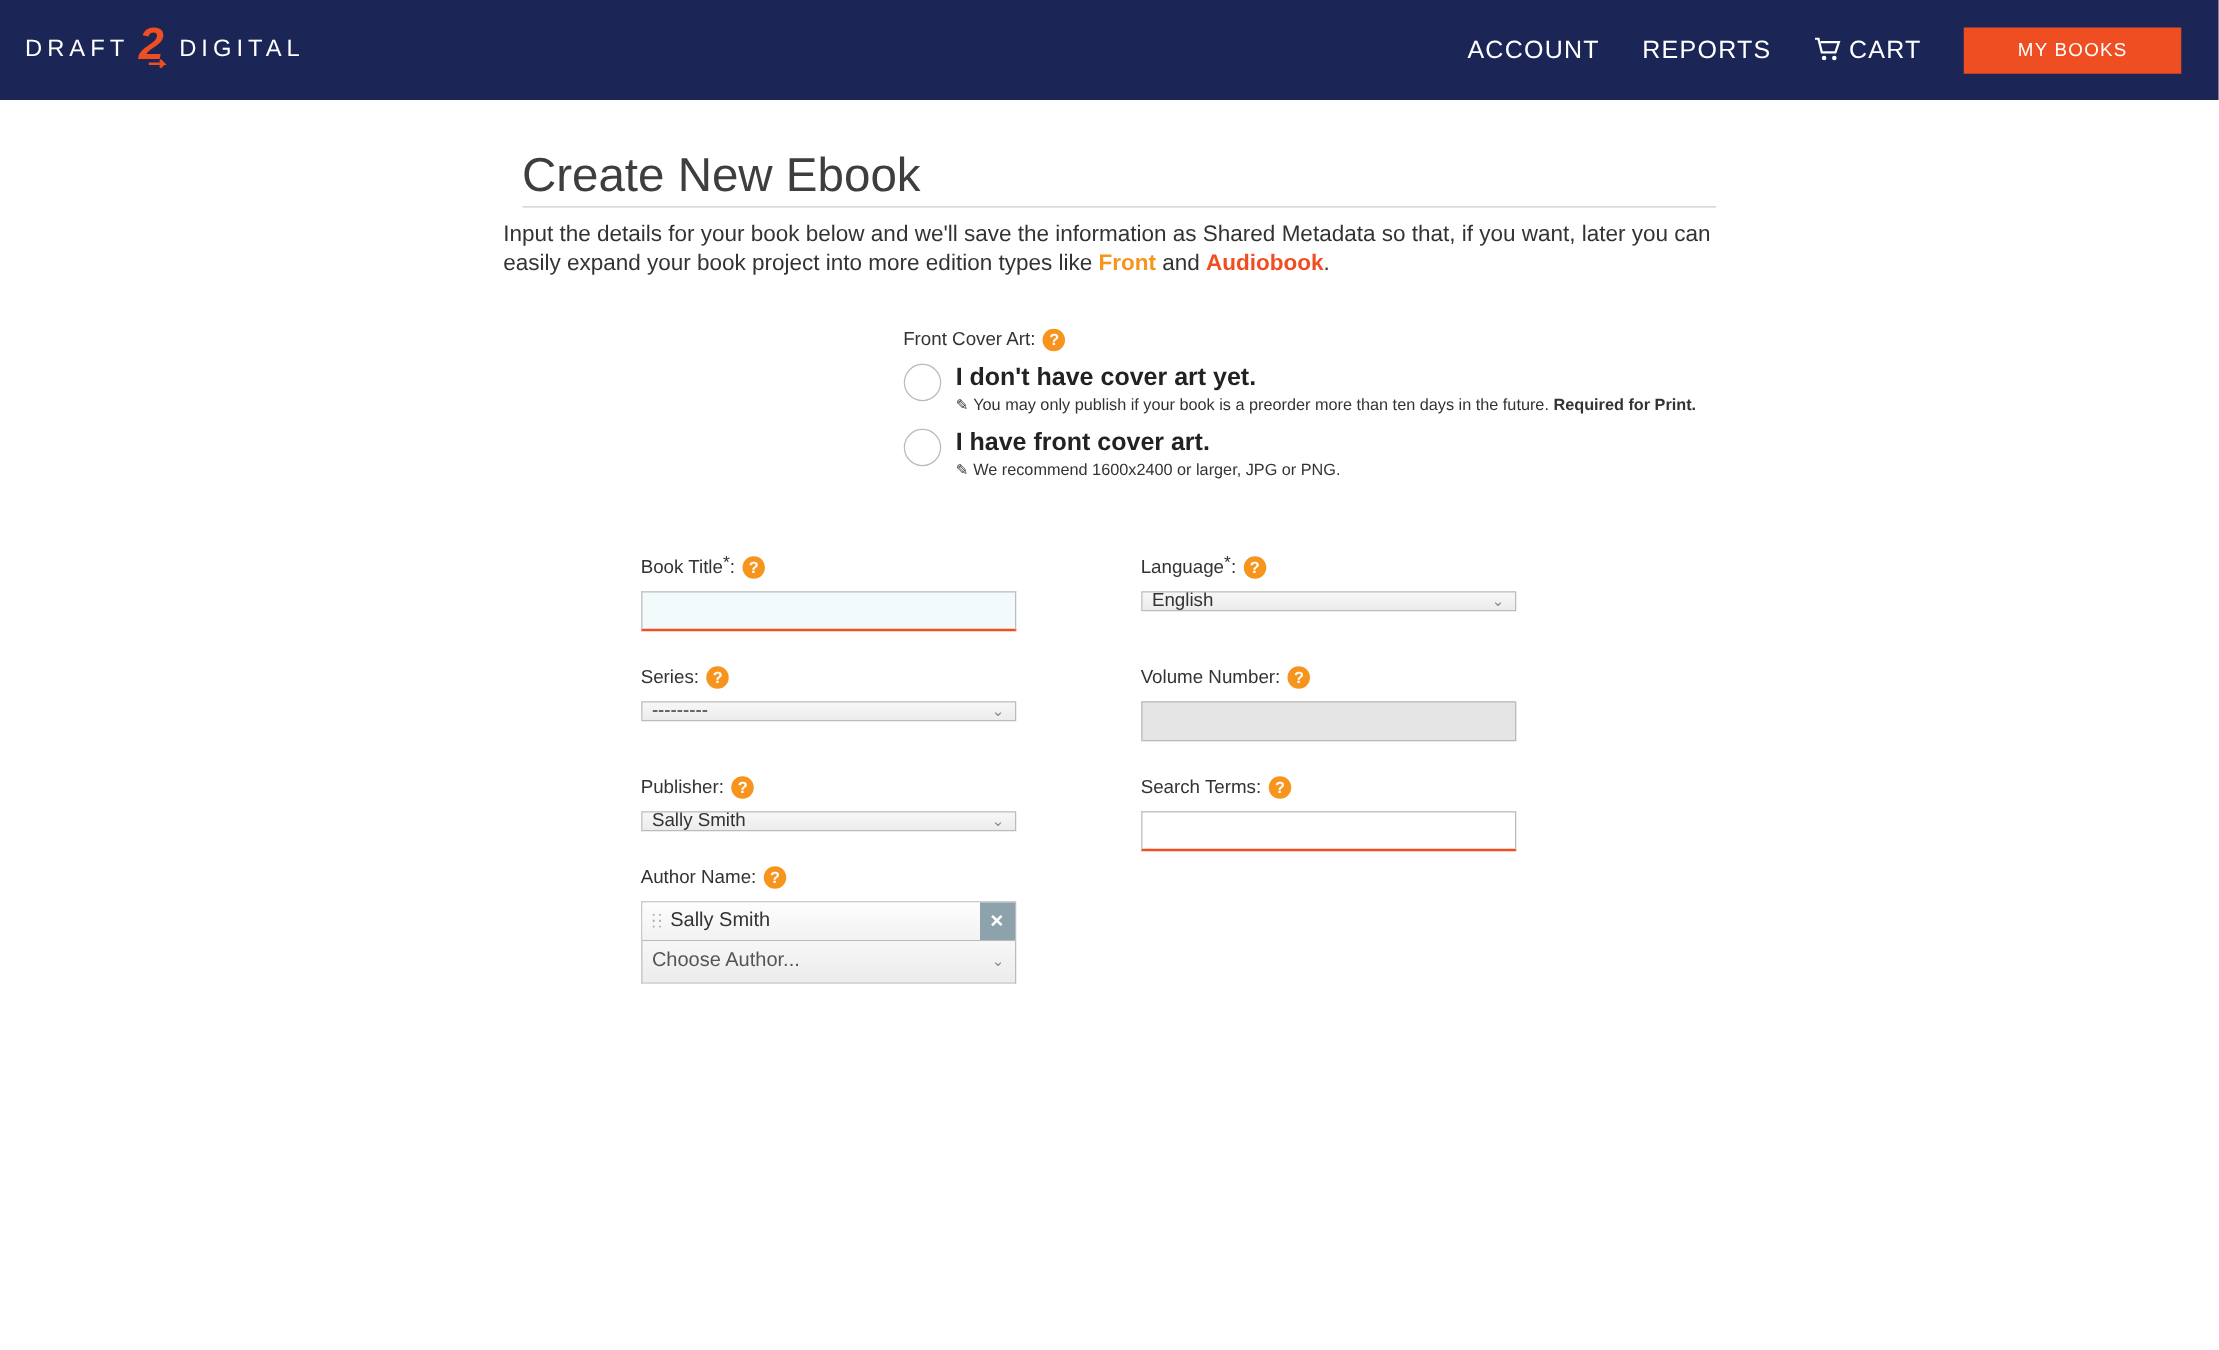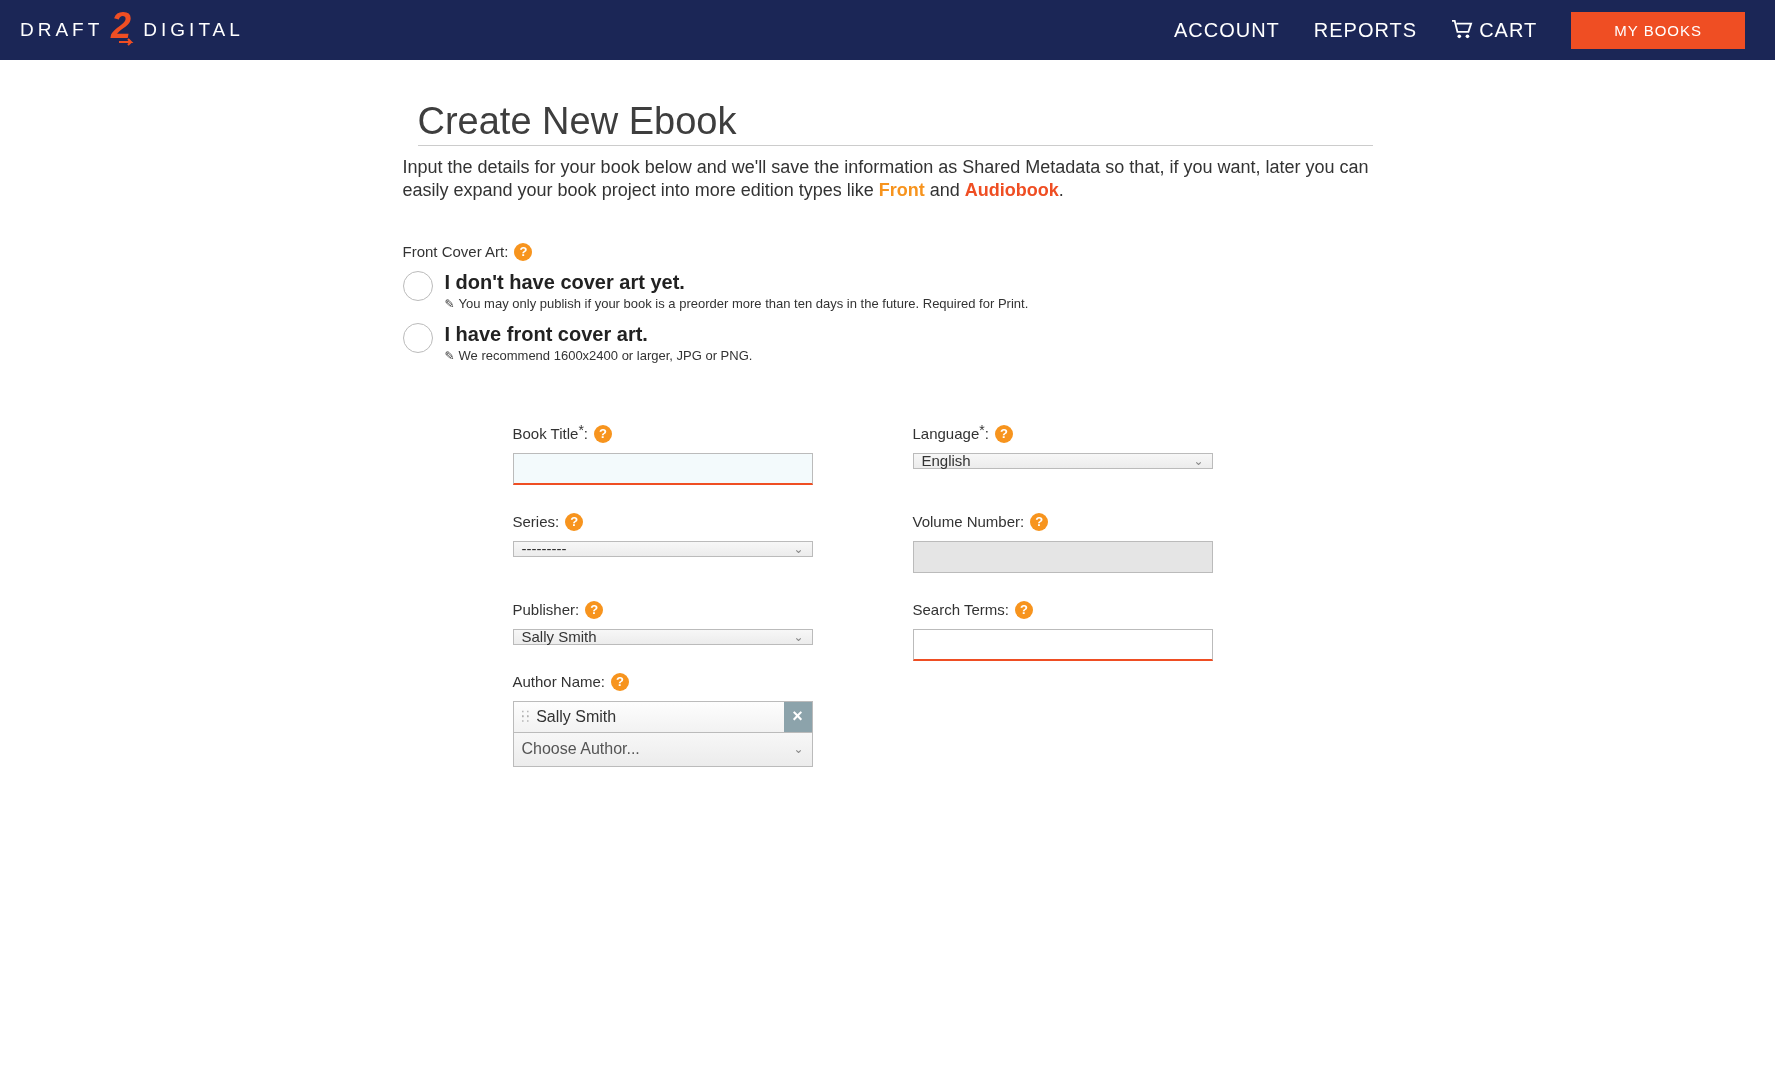--- a/index.html
+++ b/index.html
@@ -1,19 +1,19 @@
 <!DOCTYPE html>
 <html><head>
 <meta charset="utf-8">
 <style>
   * { box-sizing: border-box; margin: 0; padding: 0; }
   body { font-family: -apple-system, BlinkMacSystemFont, "Segoe UI", Arial, sans-serif; background: #fff; color: #333; }
   .header {
     background: #1b2656;
-    height: 60px;
+    height: 80px;
     display: flex;
     align-items: center;
     justify-content: space-between;
     padding: 0 30px 0 20px;
   }
   .logo { display: flex; align-items: center; }
   .logo-text { color: #fff; font-size: 19px; letter-spacing: 4px; font-weight: 400; display:flex; align-items:center;}
   .nav { display: flex; align-items: center; gap: 34px; }
   .nav a { color: #fff; text-decoration: none; font-size: 20px; letter-spacing: 1px; }
   .cart-link { display:flex; align-items:center; gap:6px; }
@@ -22,34 +22,34 @@
     border: none; cursor: pointer;
   }
   .container { width: 990px; margin: 40px auto 0 auto; padding: 0 10px; }
   .page-title {
     font-size: 38px; font-weight: 400; color: #3e3e3e; margin-bottom: 10px;
     border-bottom: 1px solid #ccc; padding-bottom: 2px; margin-left: 15px;
   }
   .intro { font-size: 18px; color: #333; line-height: 1.3; margin-bottom: 40px; }
   .intro .print { color: #f7941e; font-weight: 700; }
   .intro .audio { color: #ef4e23; font-weight: 700; }
-  .cover-section { margin-bottom: 60px; }
+  .cover-section { margin-left: 320px; margin-bottom: 60px; }
   .field-label { font-size: 15px; color: #333; margin-bottom: 4px; display:flex; align-items:center; gap:6px;}
   .field-label .req { position:relative; top:-4px; font-size:14px;}
   .help-icon {
     display:inline-flex; width:18px; height:18px; border-radius:50%; background:#f7941e; color:#fff;
     align-items:center; justify-content:center; font-size:13px; font-weight:700;
   }
   .radio-row { display:flex; align-items:flex-start; gap:12px; margin-top:10px; }
   .radio-circle {
     width:30px; height:30px; border-radius:50%; border:1px solid #bbb; flex:0 0 30px; background:#fff;
   }
   .radio-text .opt-label { font-weight:700; font-size:20px; color:#222; }
   .radio-text .opt-note { font-size:13px; color:#333; line-height:1.3; display:flex; align-items:flex-start; gap:4px; margin-top:2px;}
-  .radio-text .opt-note strong { font-weight:400; }
+  .radio-text .opt-note strong { font-weight:700; }
   .pencil-icon { font-size:12px; margin-top:1px; }
   .form-grid {
     display:grid; grid-template-columns: 300px 300px; column-gap: 100px; row-gap: 28px;
     margin-left:110px;
   }
   .form-field { display:flex; flex-direction:column; gap:6px; }
   .text-input {
     height:32px; border:1px solid #bbb; background:#fff; padding:0 8px; font-size:15px; width:100%;
   }
   .text-input.required-empty { border-bottom:2px solid #ef4e23; background:#f3fafc;}

